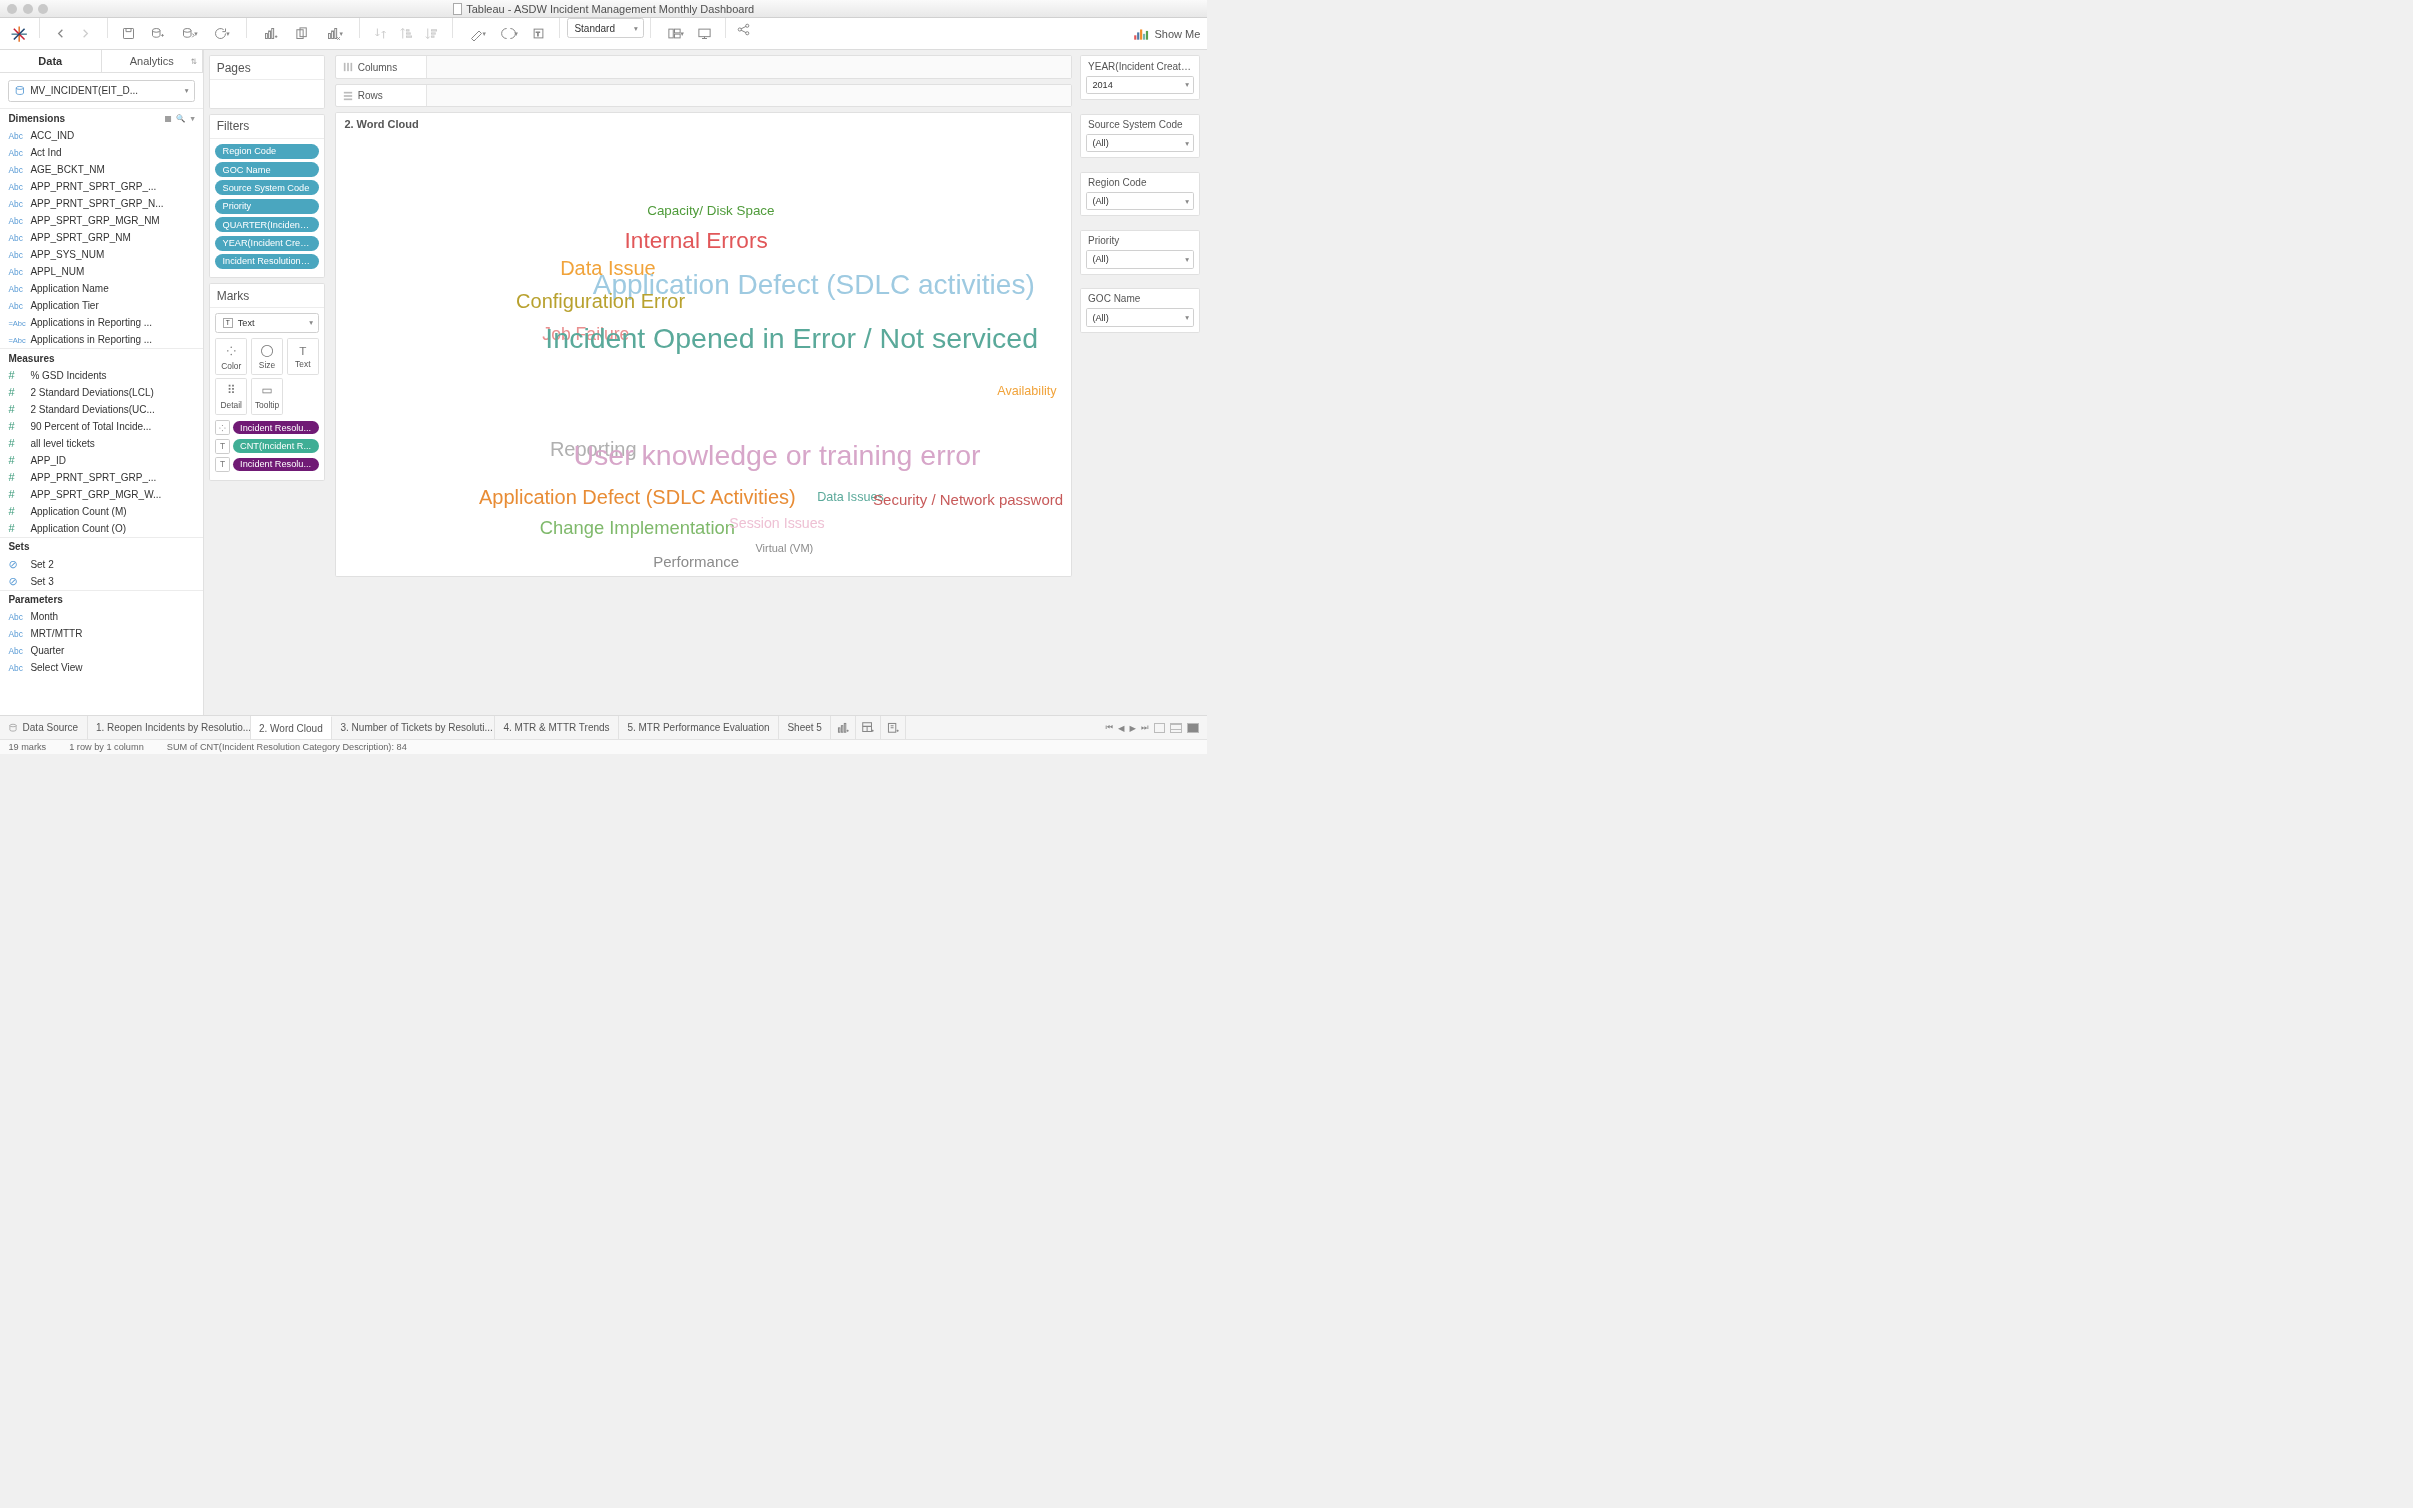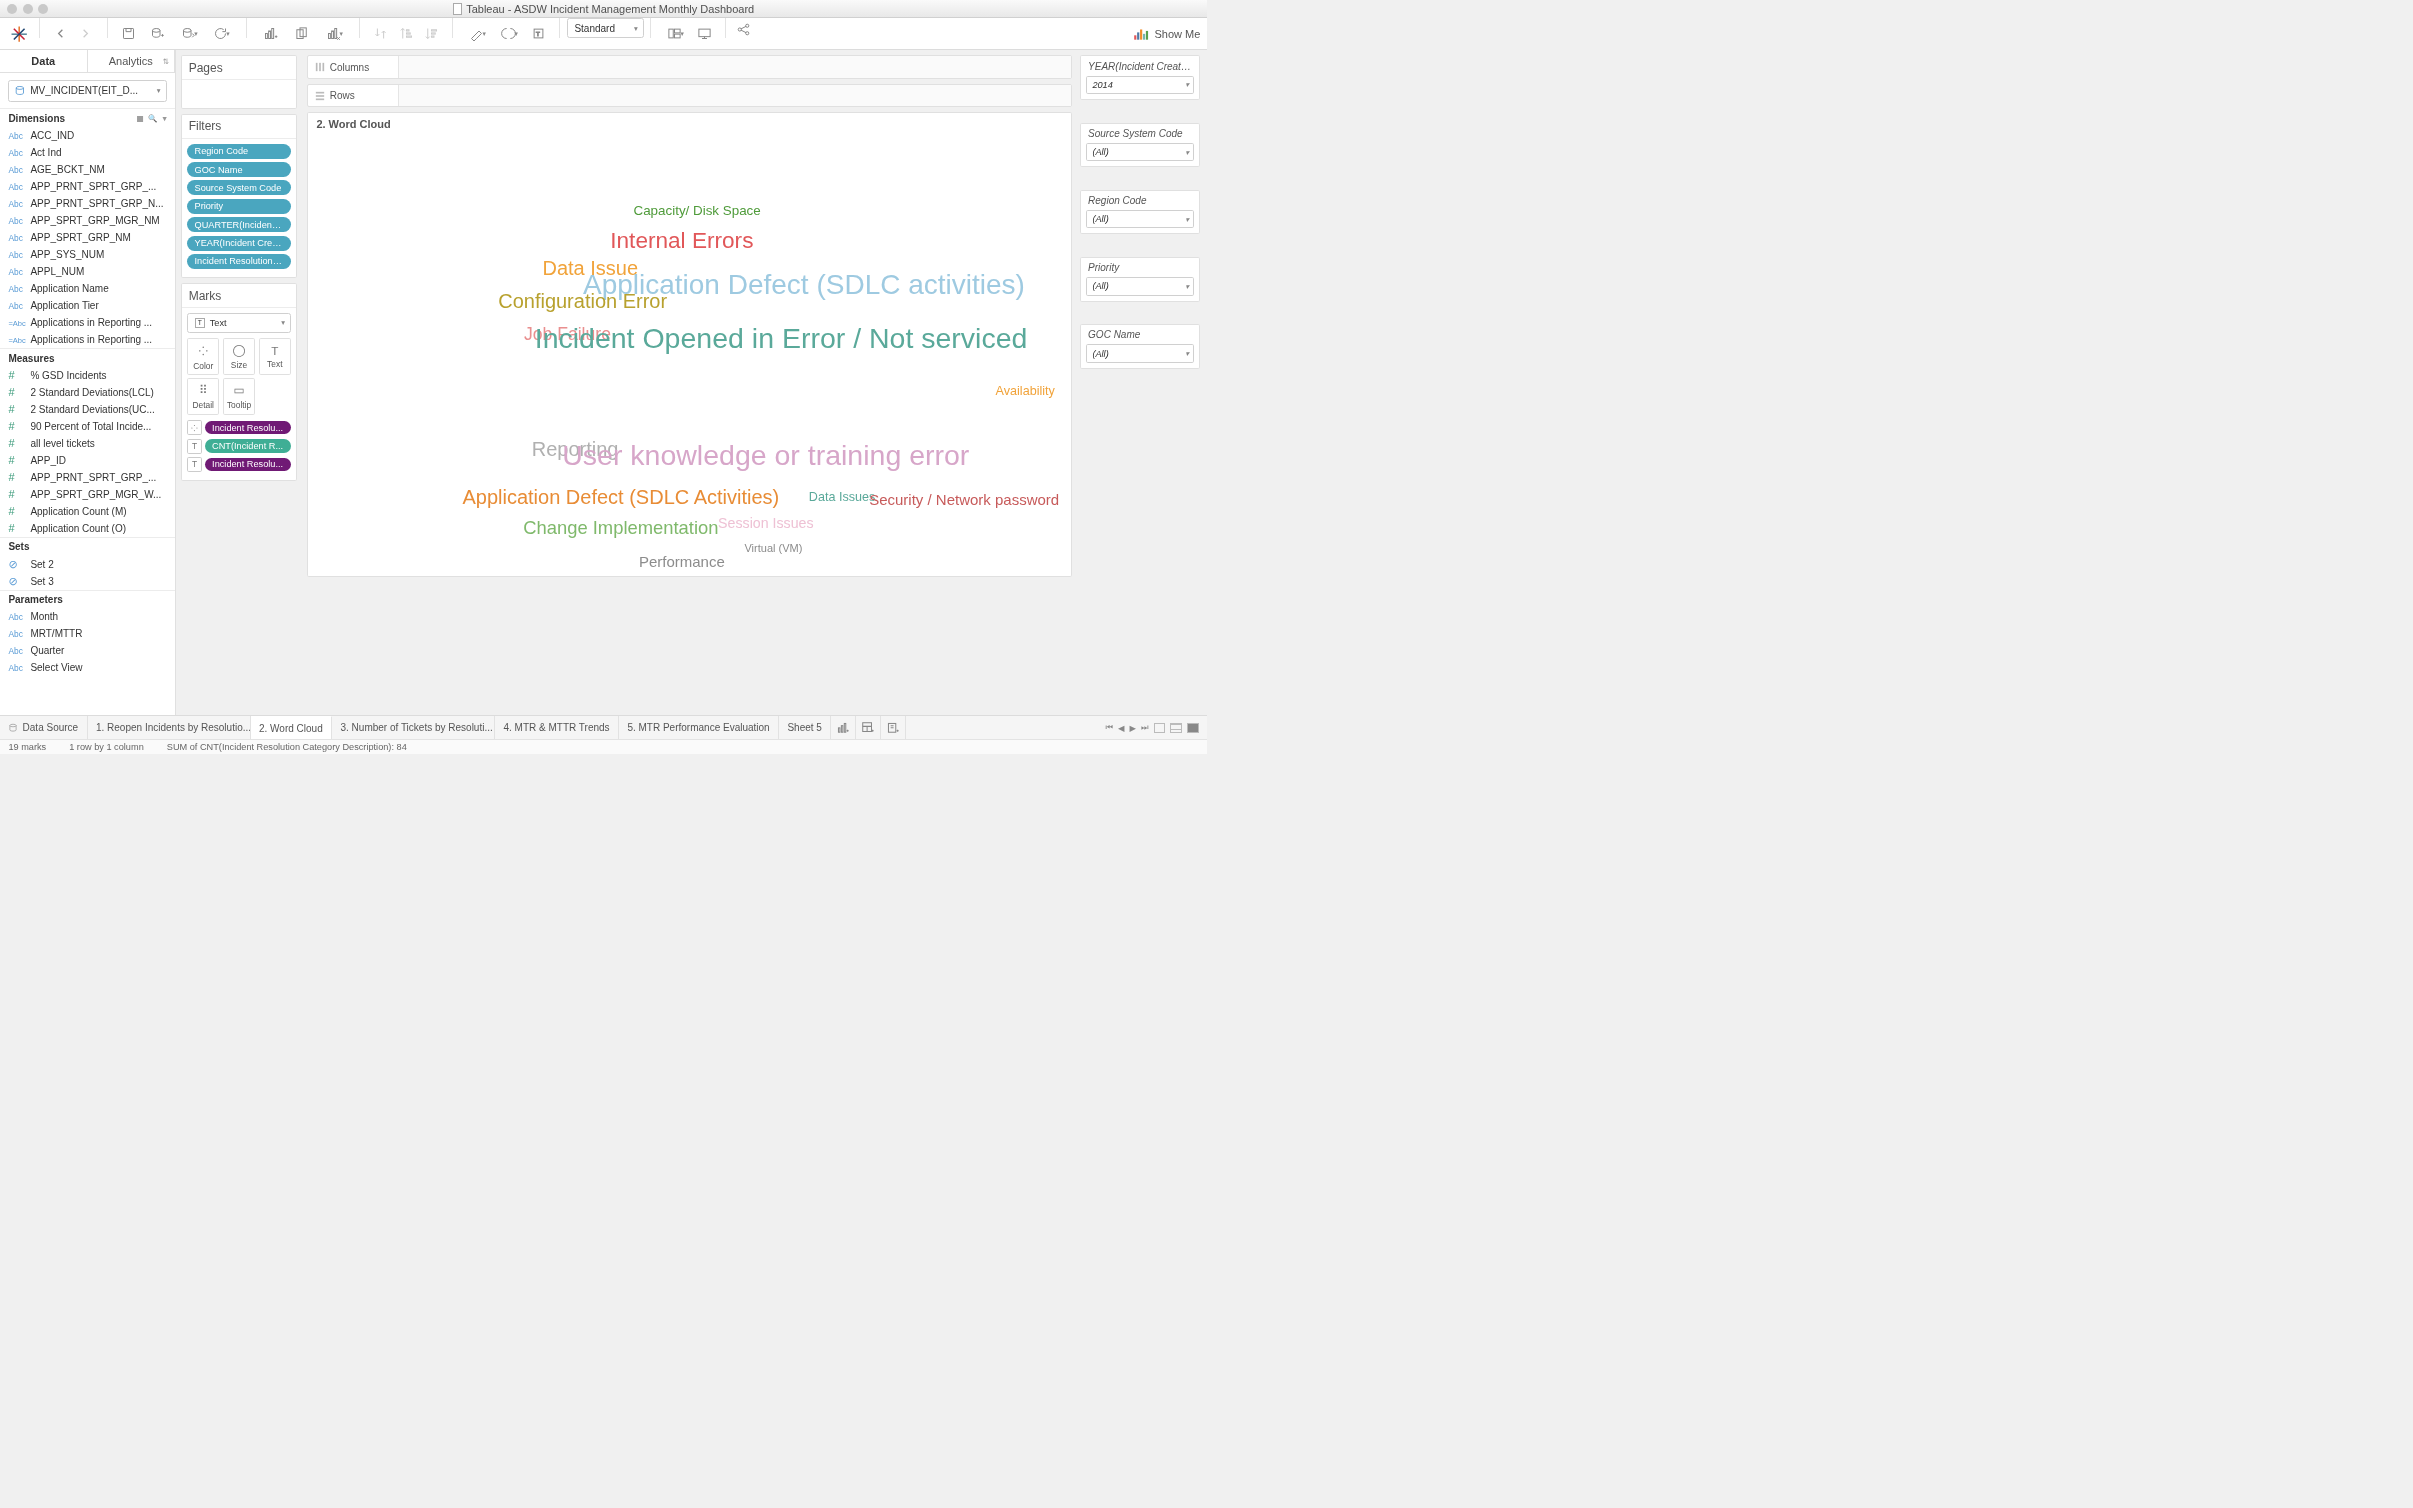--- a/index.html
+++ b/index.html
@@ -22,21 +22,21 @@
 .tb-btn svg { width:15px; height:15px; }
 .tb-caret { font-size:6.7px; color:#888; margin-left:-1.7px; }
 .fit-select { height:20px; border:0.8px solid #d0d0d0; border-radius:2.5px; padding:0 18.4px 0 6.7px; font-size:10px; background:#fff; position:relative; min-width:77px; display:flex; align-items:center; }
 .fit-select::after { content:"▾"; position:absolute; right:5px; color:#888; font-size:7.5px; }
 .showme { margin-left:auto; display:flex; align-items:center; gap:5px; font-size:11px; color:#555; }
 .showme-icon { width:15px; height:11.7px; }
 
 
 .work { display:flex; height: calc(754px - 18.4px - 32px - 23.5px - 15px); }
 
-.leftcol { width:176px; background:#fff; border-right:0.8px solid #e0e0e0; display:flex; flex-direction:column; }
+.leftcol { width:204px; background:#fff; border-right:0.8px solid #e0e0e0; display:flex; flex-direction:column; }
 .tabs { display:flex; border-bottom:0.8px solid #e0e0e0; height:22.6px; }
 .tabs .tab { flex:1; display:flex; align-items:center; justify-content:center; font-size:11px; color:#555; border-right:0.8px solid #e0e0e0; position:relative; }
 .tabs .tab.active { font-weight:600; color:#333; }
 .tabs .tab .updown { position:absolute; right:5px; font-size:7.5px; color:#999; }
 
 .ds-select { margin:6.7px 8.4px; height:22px; border:0.8px solid #d0d0d0; border-radius:2.5px; display:flex; align-items:center; padding:0 5px; font-size:10px; position:relative; }
 .ds-select .cyl { width:11.7px; height:11.7px; margin-right:4.2px; }
 .ds-select::after { content:"▾"; position:absolute; right:5px; color:#888; font-size:7.5px; }
 
 .section-header { display:flex; align-items:center; padding:3.4px 8.4px; font-size:10px; font-weight:600; color:#333; border-top:0.8px solid #ececec; }
@@ -72,21 +72,21 @@
 .centercol { flex:1; padding:5px; display:flex; flex-direction:column; gap:5px; }
 .shelf { background:#fff; border:0.8px solid #e0e0e0; border-radius:2px; height:23.5px; display:flex; }
 .shelf-label { width:91px; display:flex; align-items:center; gap:5px; padding:0 6.7px; font-size:10px; color:#555; border-right:0.8px solid #e5e5e5; }
 .shelf-label .si { width:10px; height:10px; color:#999; }
 .shelf-drop { flex:1; background:#fafafa; }
 .viz { background:#fff; border:0.8px solid #e0e0e0; border-radius:1.7px; flex:0 0 465px; display:flex; flex-direction:column; min-height:0;}
 .viz-title { padding:5px 8.4px; font-size:11px; font-weight:600; color:#555; }
 .cloud { flex:1; position:relative; }
 .cloud span { position:absolute; white-space:nowrap; transform:translate(-50%,-50%); font-weight:400; }
 
-.rightcol { width:130px; padding:5px 6.7px 5px 3.4px; display:flex; flex-direction:column; gap:19px;font-style:italic; }
+.rightcol { width:130px; padding:5px 6.7px 5px 3.4px; display:flex; flex-direction:column; gap:10px; }
 .param-card { background:#fff; border:0.8px solid #e0e0e0; border-radius:1.7px; margin-bottom:3.4px;}
 .param-title { font-size:10px; color:#555; padding:4.2px 6.7px; white-space:nowrap; overflow:hidden; text-overflow:ellipsis;}
 .param-select { margin:0 5px 5px; height:18.4px; border:0.8px solid #d0d0d0; border-radius:1.7px; display:flex; align-items:center; padding:0 5px; font-size:9.2px; position:relative;}
 .param-select::after { content:"▾"; position:absolute; right:4.2px; font-size:7.5px; color:#888; }
 
 
 .sheetbar { height:23.5px; background:#f5f5f5; border-top:0.8px solid #dcdcdc; display:flex; align-items:stretch; font-size:10px; }
 .sheet-tab { padding:0 8.4px; display:flex; align-items:center; border-right:0.8px solid #e2e2e2; color:#555; white-space:nowrap; max-width:163px; overflow:hidden; text-overflow:ellipsis;}
 .sheet-tab.active { background:#fff; border-top:1.7px solid #fff; font-weight:500; }
 .sheet-tab.ds { gap:4.2px; }

